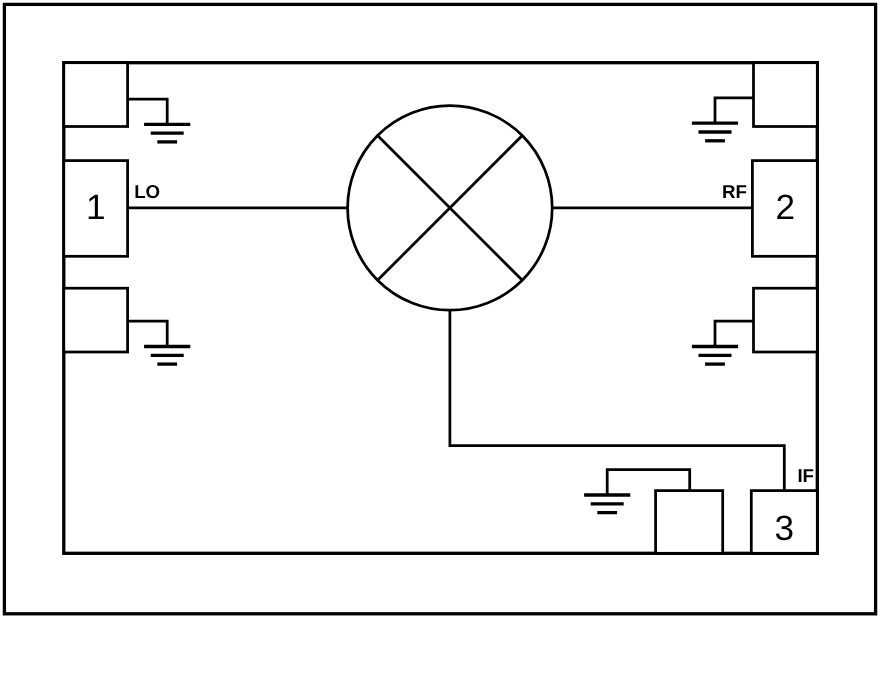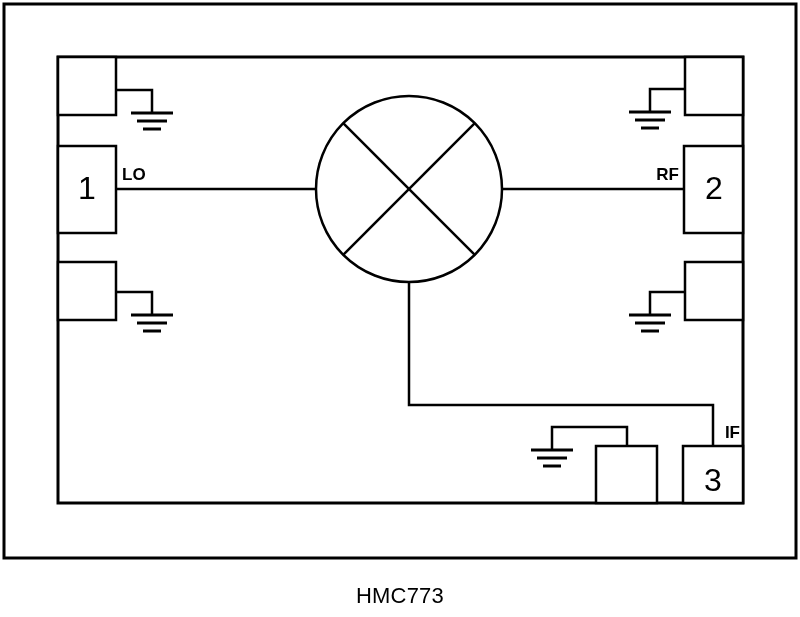--- a/index.html
+++ b/index.html
@@ -107,15 +107,14 @@
     <rect x="596" y="446" width="61" height="57" fill="#ffffff" stroke="#000000" stroke-width="2.5"></rect>
     <g>
       <path d="M627 446 L627 427 L552 427 L552 450" fill="none" stroke="#000000" stroke-width="2.5"></path>
       <line x1="531" y1="450" x2="573" y2="450" stroke="#000000" stroke-width="3"></line>
       <line x1="537" y1="458" x2="567" y2="458" stroke="#000000" stroke-width="3"></line>
       <line x1="543" y1="466" x2="561" y2="466" stroke="#000000" stroke-width="3"></line>
     </g>
 
   </svg>
 
-  <div class="caption">HMC773</div>
 
 </div>
 
 </body></html>

